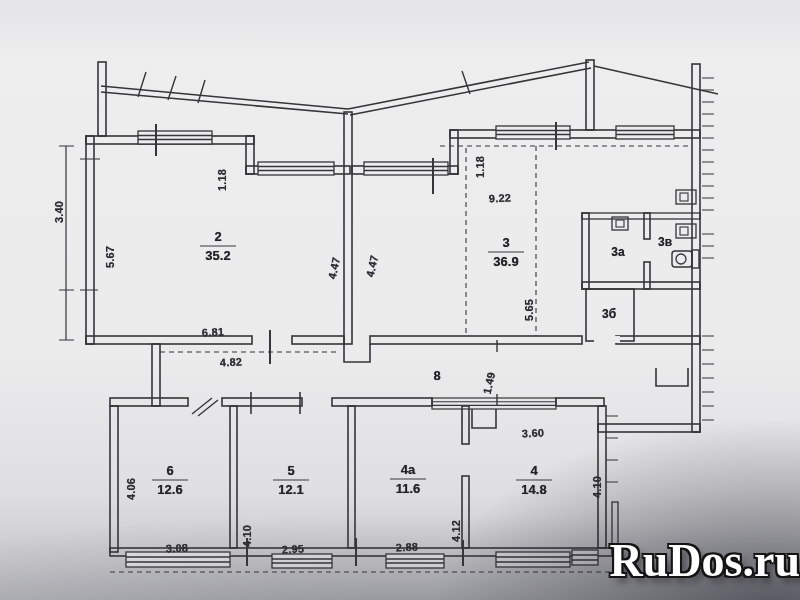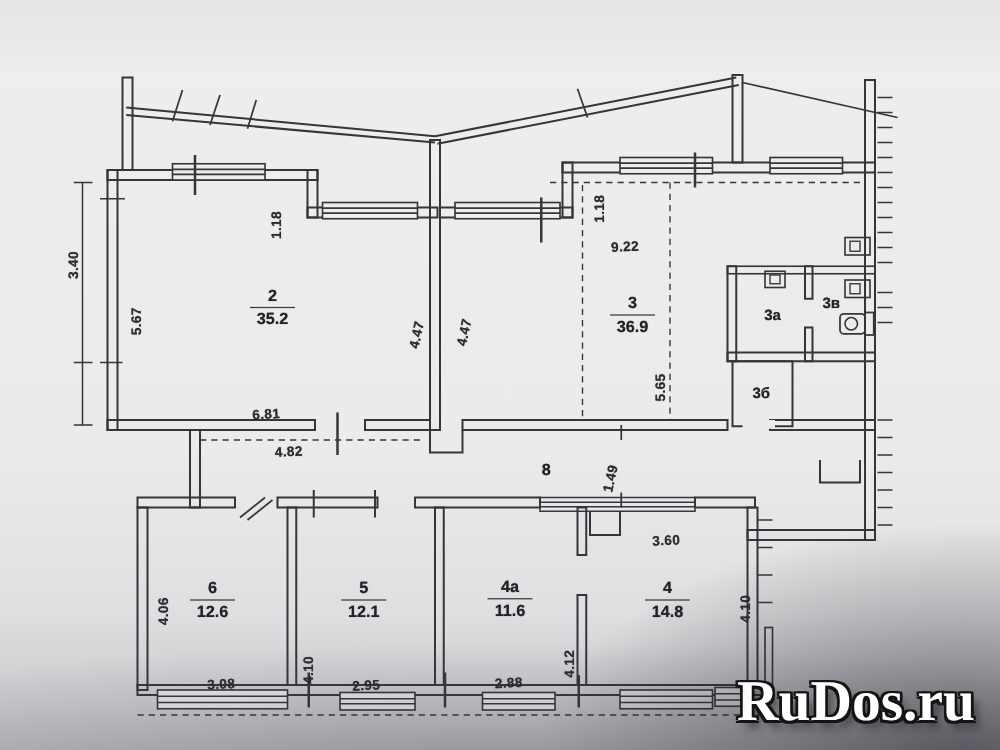--- a/index.html
+++ b/index.html
@@ -32,21 +32,21 @@
   .room.small .rnum{font-size:12px;}
   
   .shade{
     position:absolute; inset:0; pointer-events:none;
     background:
       radial-gradient(62% 46% at 97% 102%, rgba(28,30,38,.60), rgba(28,30,38,0) 70%),
       radial-gradient(130% 28% at 50% 103%, rgba(58,60,68,.30), rgba(58,60,68,0) 62%),
       linear-gradient(180deg, rgba(120,120,128,.08), rgba(120,120,128,0) 10%);
   }
   .watermark{
-    position:absolute; right:20px; top:534px; z-index:5;
+    position:absolute; right:0; top:534px; z-index:5;
     font:bold 46px "Liberation Serif", serif; letter-spacing:0;
     color:#ffffff;
     text-shadow:
       2px 2px 0 #141414, -2px -2px 0 #141414, 2px -2px 0 #141414, -2px 2px 0 #141414,
       0 2px 0 #141414, 2px 0 0 #141414, 0 -2px 0 #141414, -2px 0 0 #141414,
       5px 6px 7px rgba(0,0,0,.45);
   }
 </style>
 </head>
 <body>

